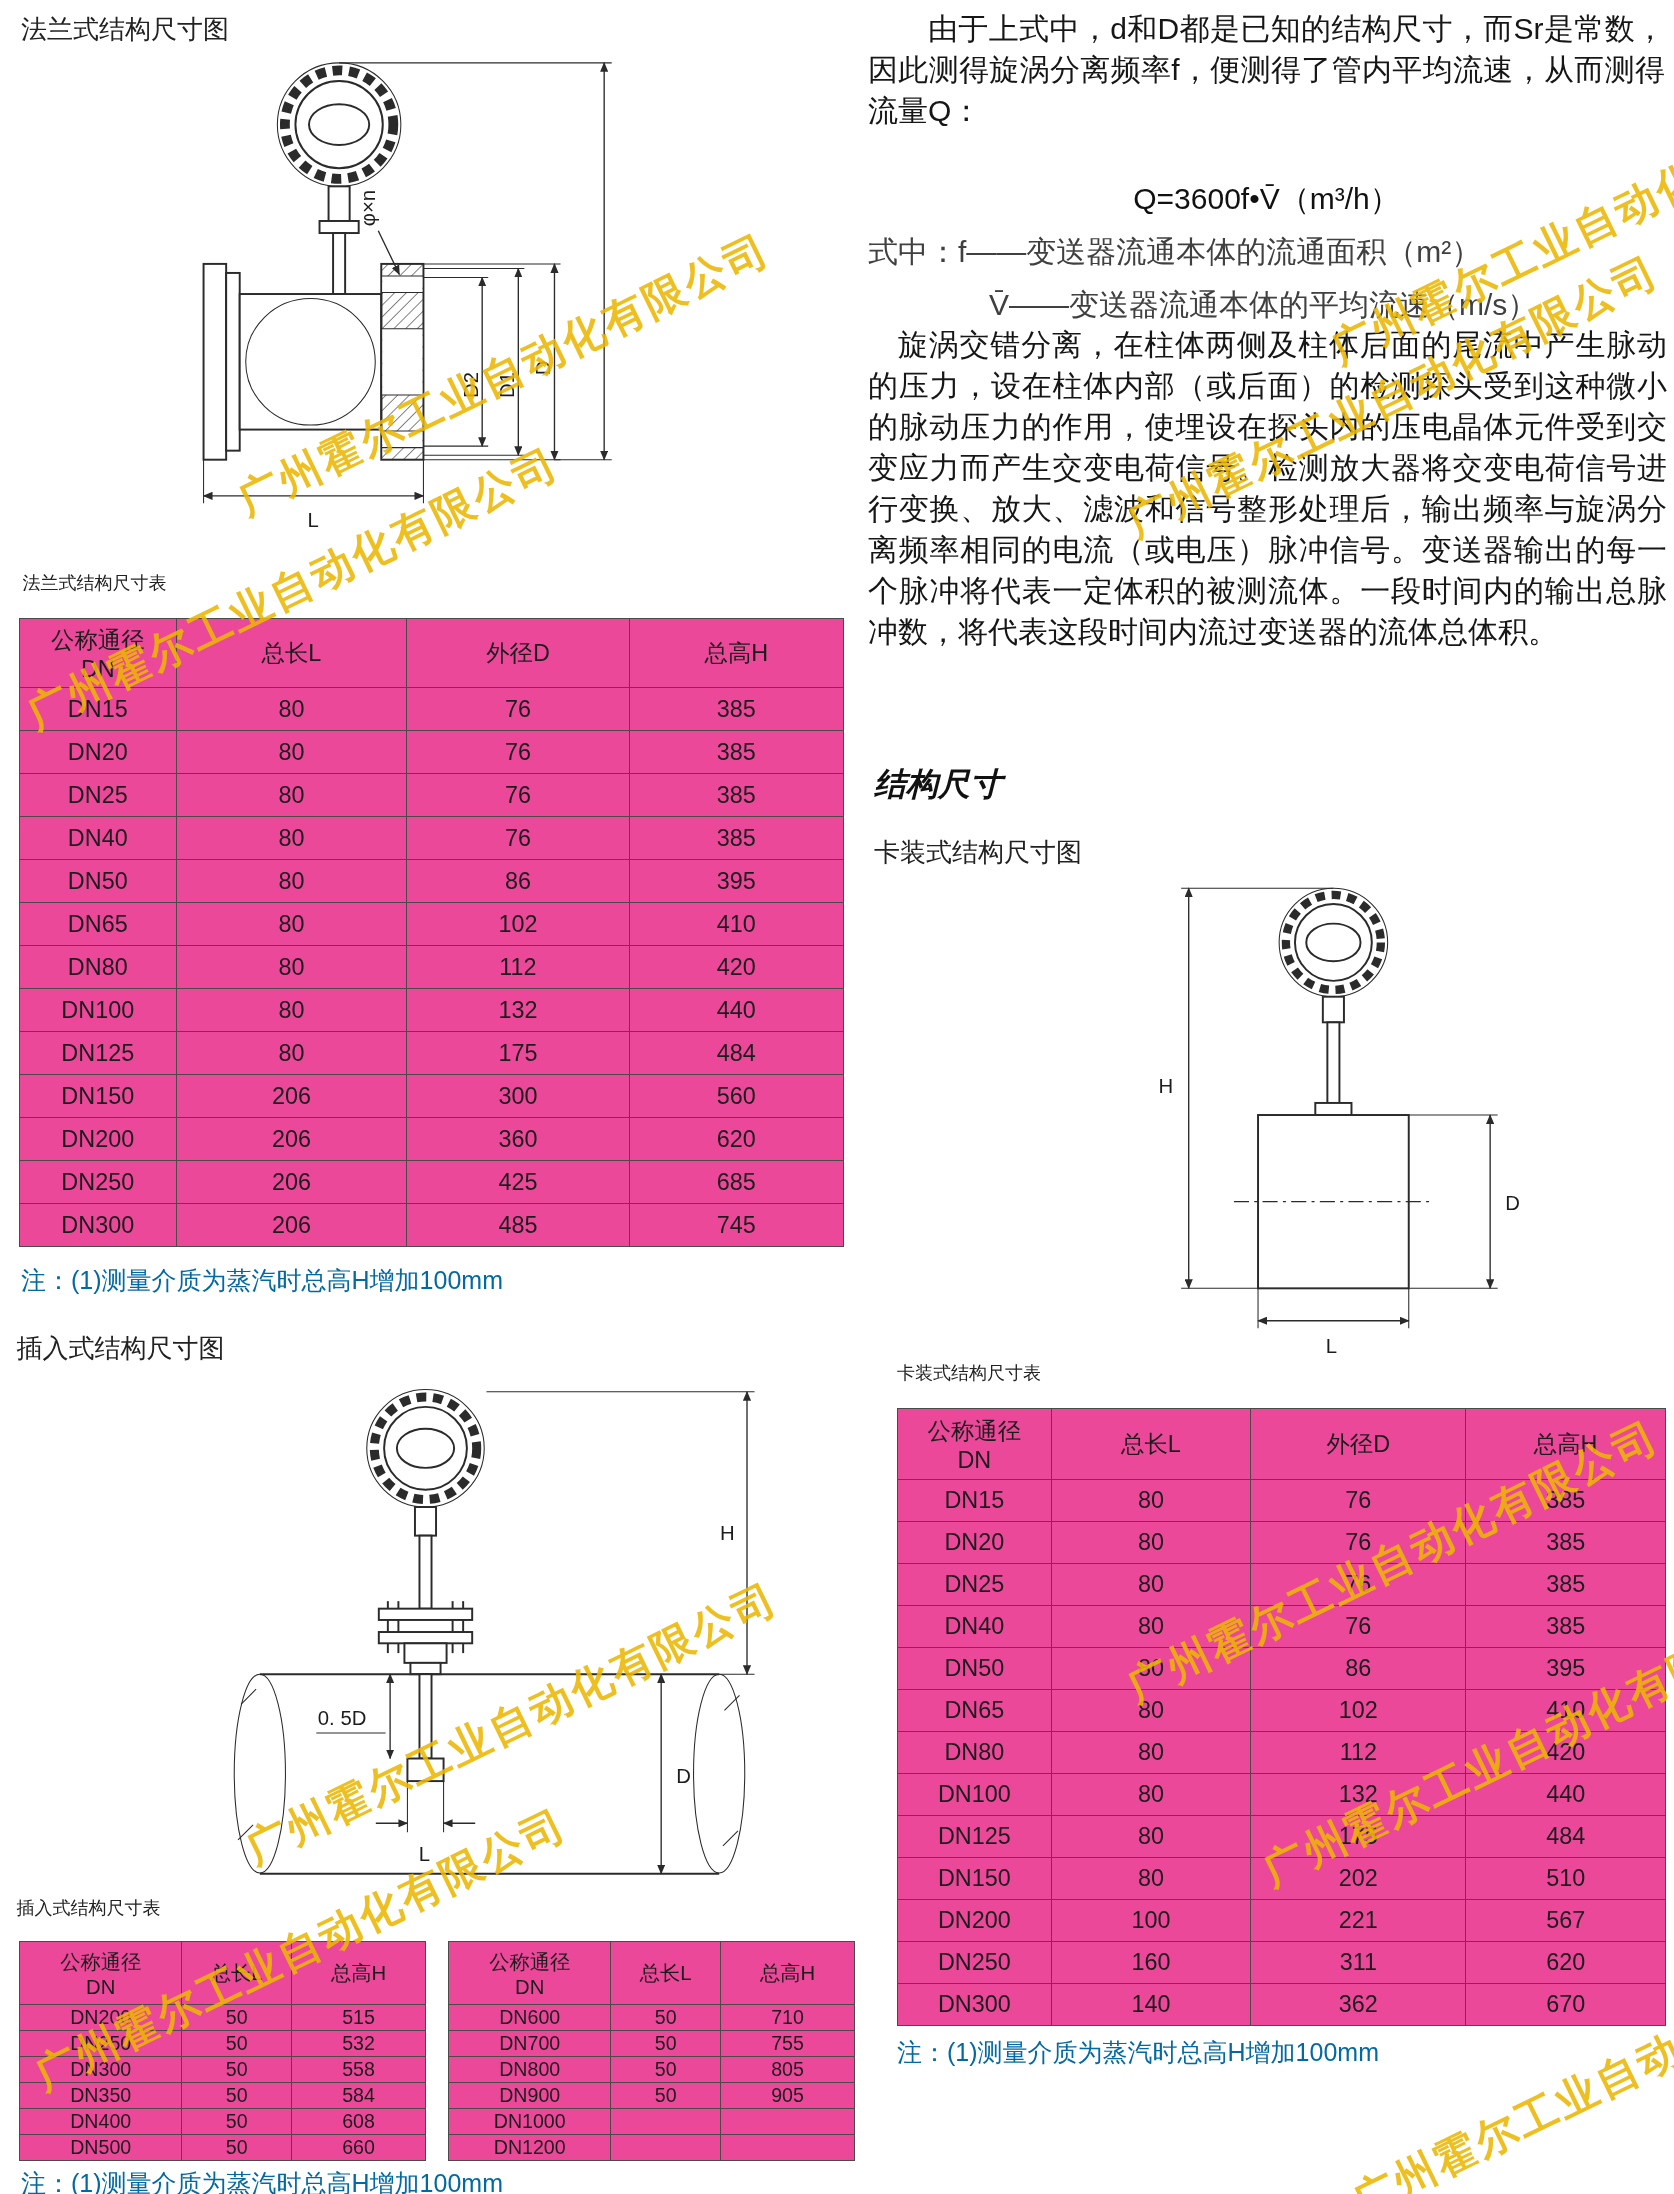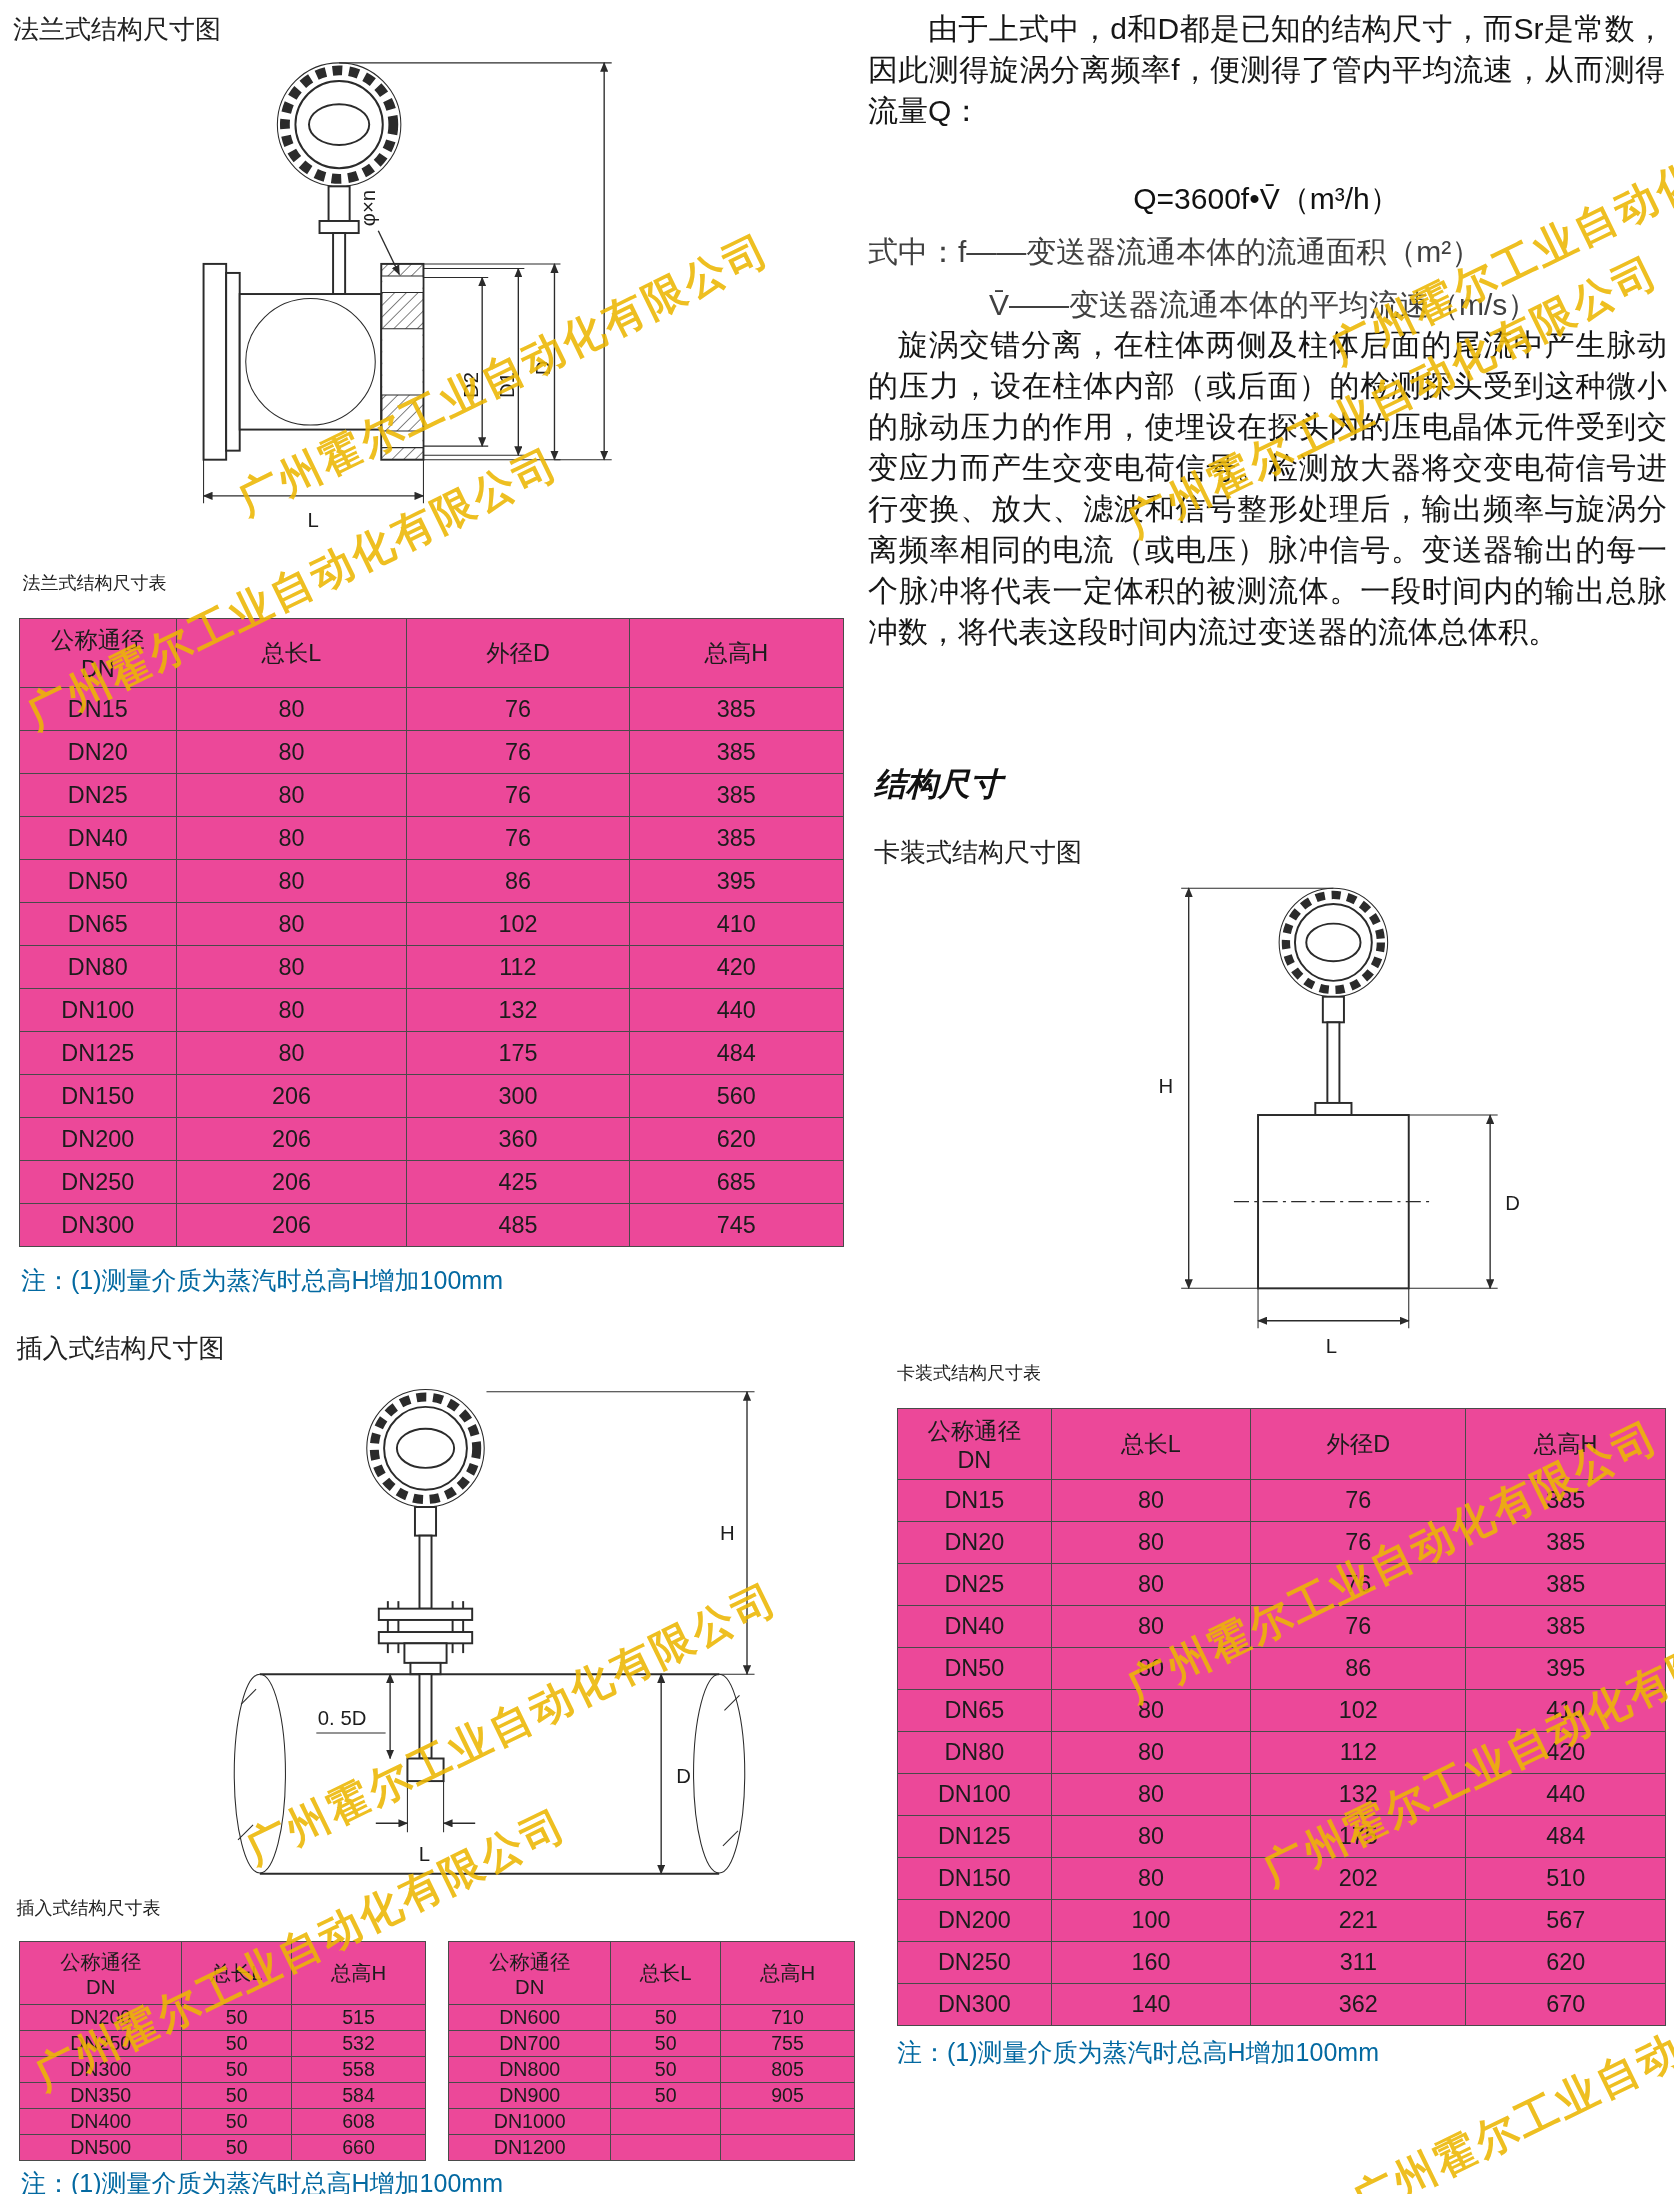--- a/index.html
+++ b/index.html
@@ -43,21 +43,21 @@
   <div class="wm" style="left:241px; top:475px;">广州霍尔工业自动化有限公司</div>
   <div class="wm" style="left:30px;  top:689px;">广州霍尔工业自动化有限公司</div>
   <div class="wm" style="left:1130px; top:497px;">广州霍尔工业自动化有限公司</div>
   <div class="wm" style="left:1334px; top:324px;">广州霍尔工业自动化有限公司</div>
   <div class="wm" style="left:38px;  top:2050px;">广州霍尔工业自动化有限公司</div>
   <div class="wm" style="left:249px; top:1824px;">广州霍尔工业自动化有限公司</div>
   <div class="wm" style="left:1130px; top:1662px;">广州霍尔工业自动化有限公司</div>
   <div class="wm" style="left:1266px; top:1846px;">广州霍尔工业自动化有限公司</div>
   <div class="wm" style="left:1356px; top:2176px;">广州霍尔工业自动化有限公司</div>
 
-  <div class="abs sec-title" style="left:13px; top:12px;text-align:center;">法兰式结构尺寸图</div>
+  <div class="abs sec-title" style="left:21px; top:12px;text-align:center;">法兰式结构尺寸图</div>
 
   <svg class="abs" style="left:98px; top:38px;" width="678" height="497" viewBox="0 0 900 660">
     <defs>
       <marker id="ar1" viewBox="0 0 12 10" markerWidth="13" markerHeight="11" refX="11" refY="5" orient="auto-start-reverse" markerUnits="userSpaceOnUse">
         <path d="M0,0 L12,5 L0,10 Z" fill="#2b2b2b"></path>
       </marker>
       <pattern id="h1" width="11" height="11" patternTransform="rotate(45)" patternUnits="userSpaceOnUse">
         <line x1="0" y1="0" x2="0" y2="11" stroke="#5a5a5a" stroke-width="2"></line>
       </pattern>
     </defs>

